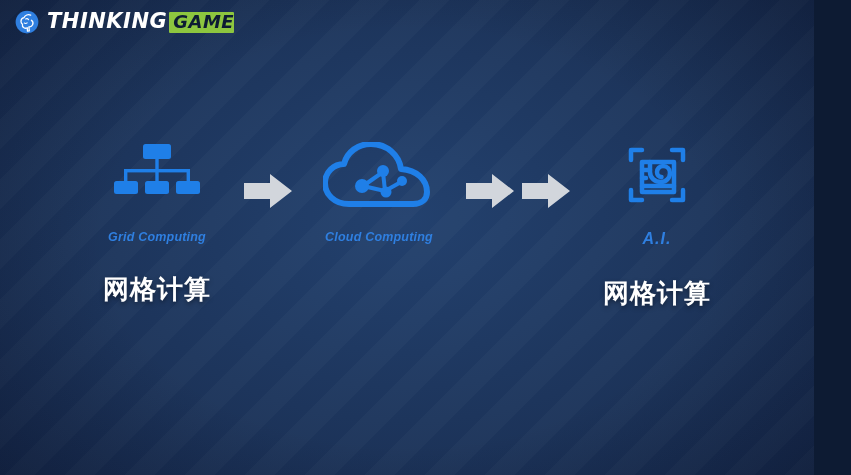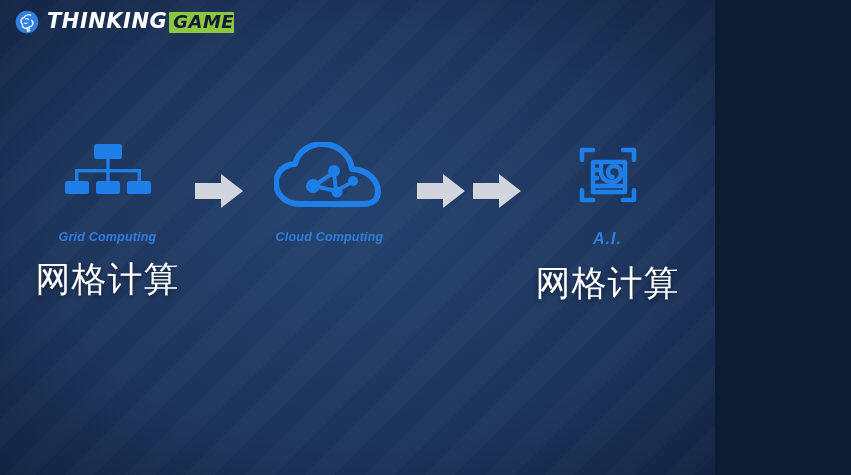--- a/index.html
+++ b/index.html
@@ -5,21 +5,21 @@
   html, body {
     margin: 0;
     padding: 0;
     background: #0d1b33;
   }
   body {
     font-family: "Liberation Sans", sans-serif;
   }
   #slide {
     position: relative;
-    width: 715px;
+    width: 814px;
     height: 475px;
     overflow: hidden;
     background:
       radial-gradient(ellipse 900px 620px at 50% 46%, #23416e 0%, #1c3359 38%, #15264a 65%, #0f1d3b 100%);
   }
   
   #slide .texture {
     position: absolute;
     inset: 0;
     background-image:
@@ -106,24 +106,24 @@
     color: #2f7fe0;
     letter-spacing: 0.2px;
     white-space: nowrap;
     font-style: italic;
   }
   .sub-label.ai {
     font-size: 16px;
     letter-spacing: 1px;
   }
   .cn-label {
-    margin-top: 12px;
+    margin-top: 28px;
     font-family: "DejaVu Sans", "Liberation Sans", sans-serif;
-    font-weight: normal;
-    font-size: 35px;
+    font-weight: bold;
+    font-size: 26px;
     color: #ffffff;
     letter-spacing: 1px;
     white-space: nowrap;
     text-shadow: 0 2px 5px rgba(0,0,0,0.45);
   }
   .arrow {
     width: 56px;
     height: 78px;
     display: flex;
     align-items: center;

